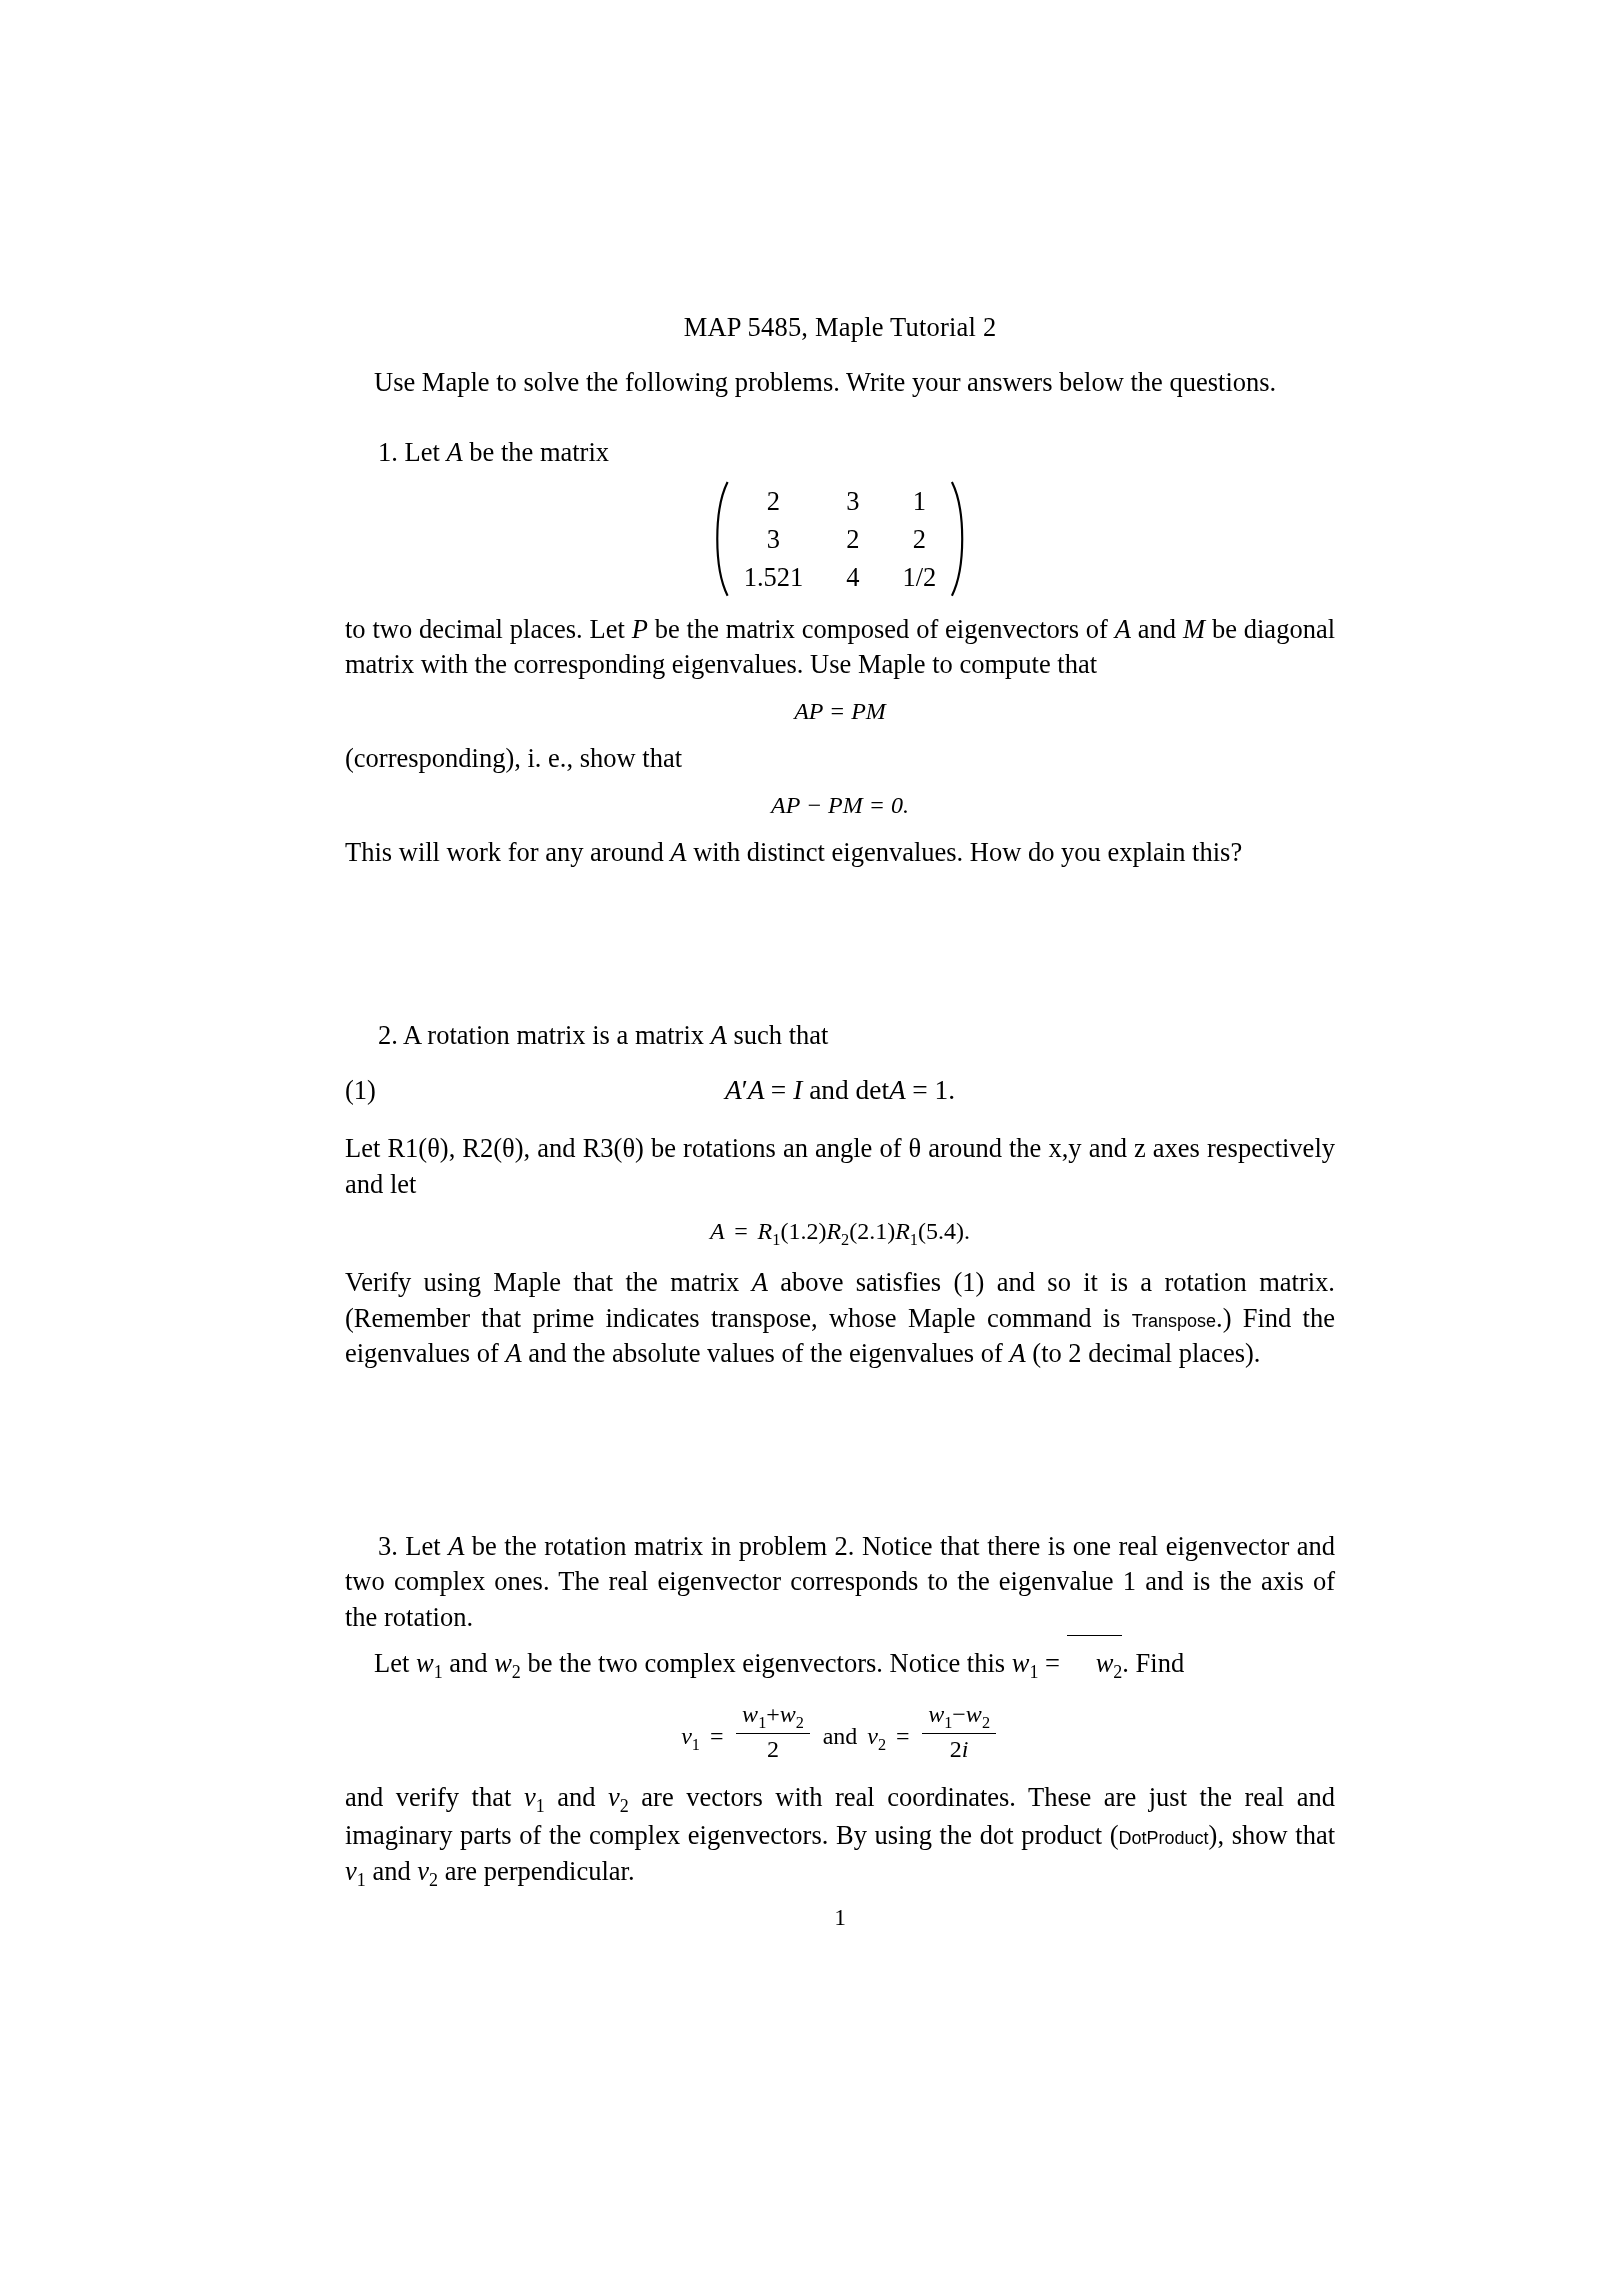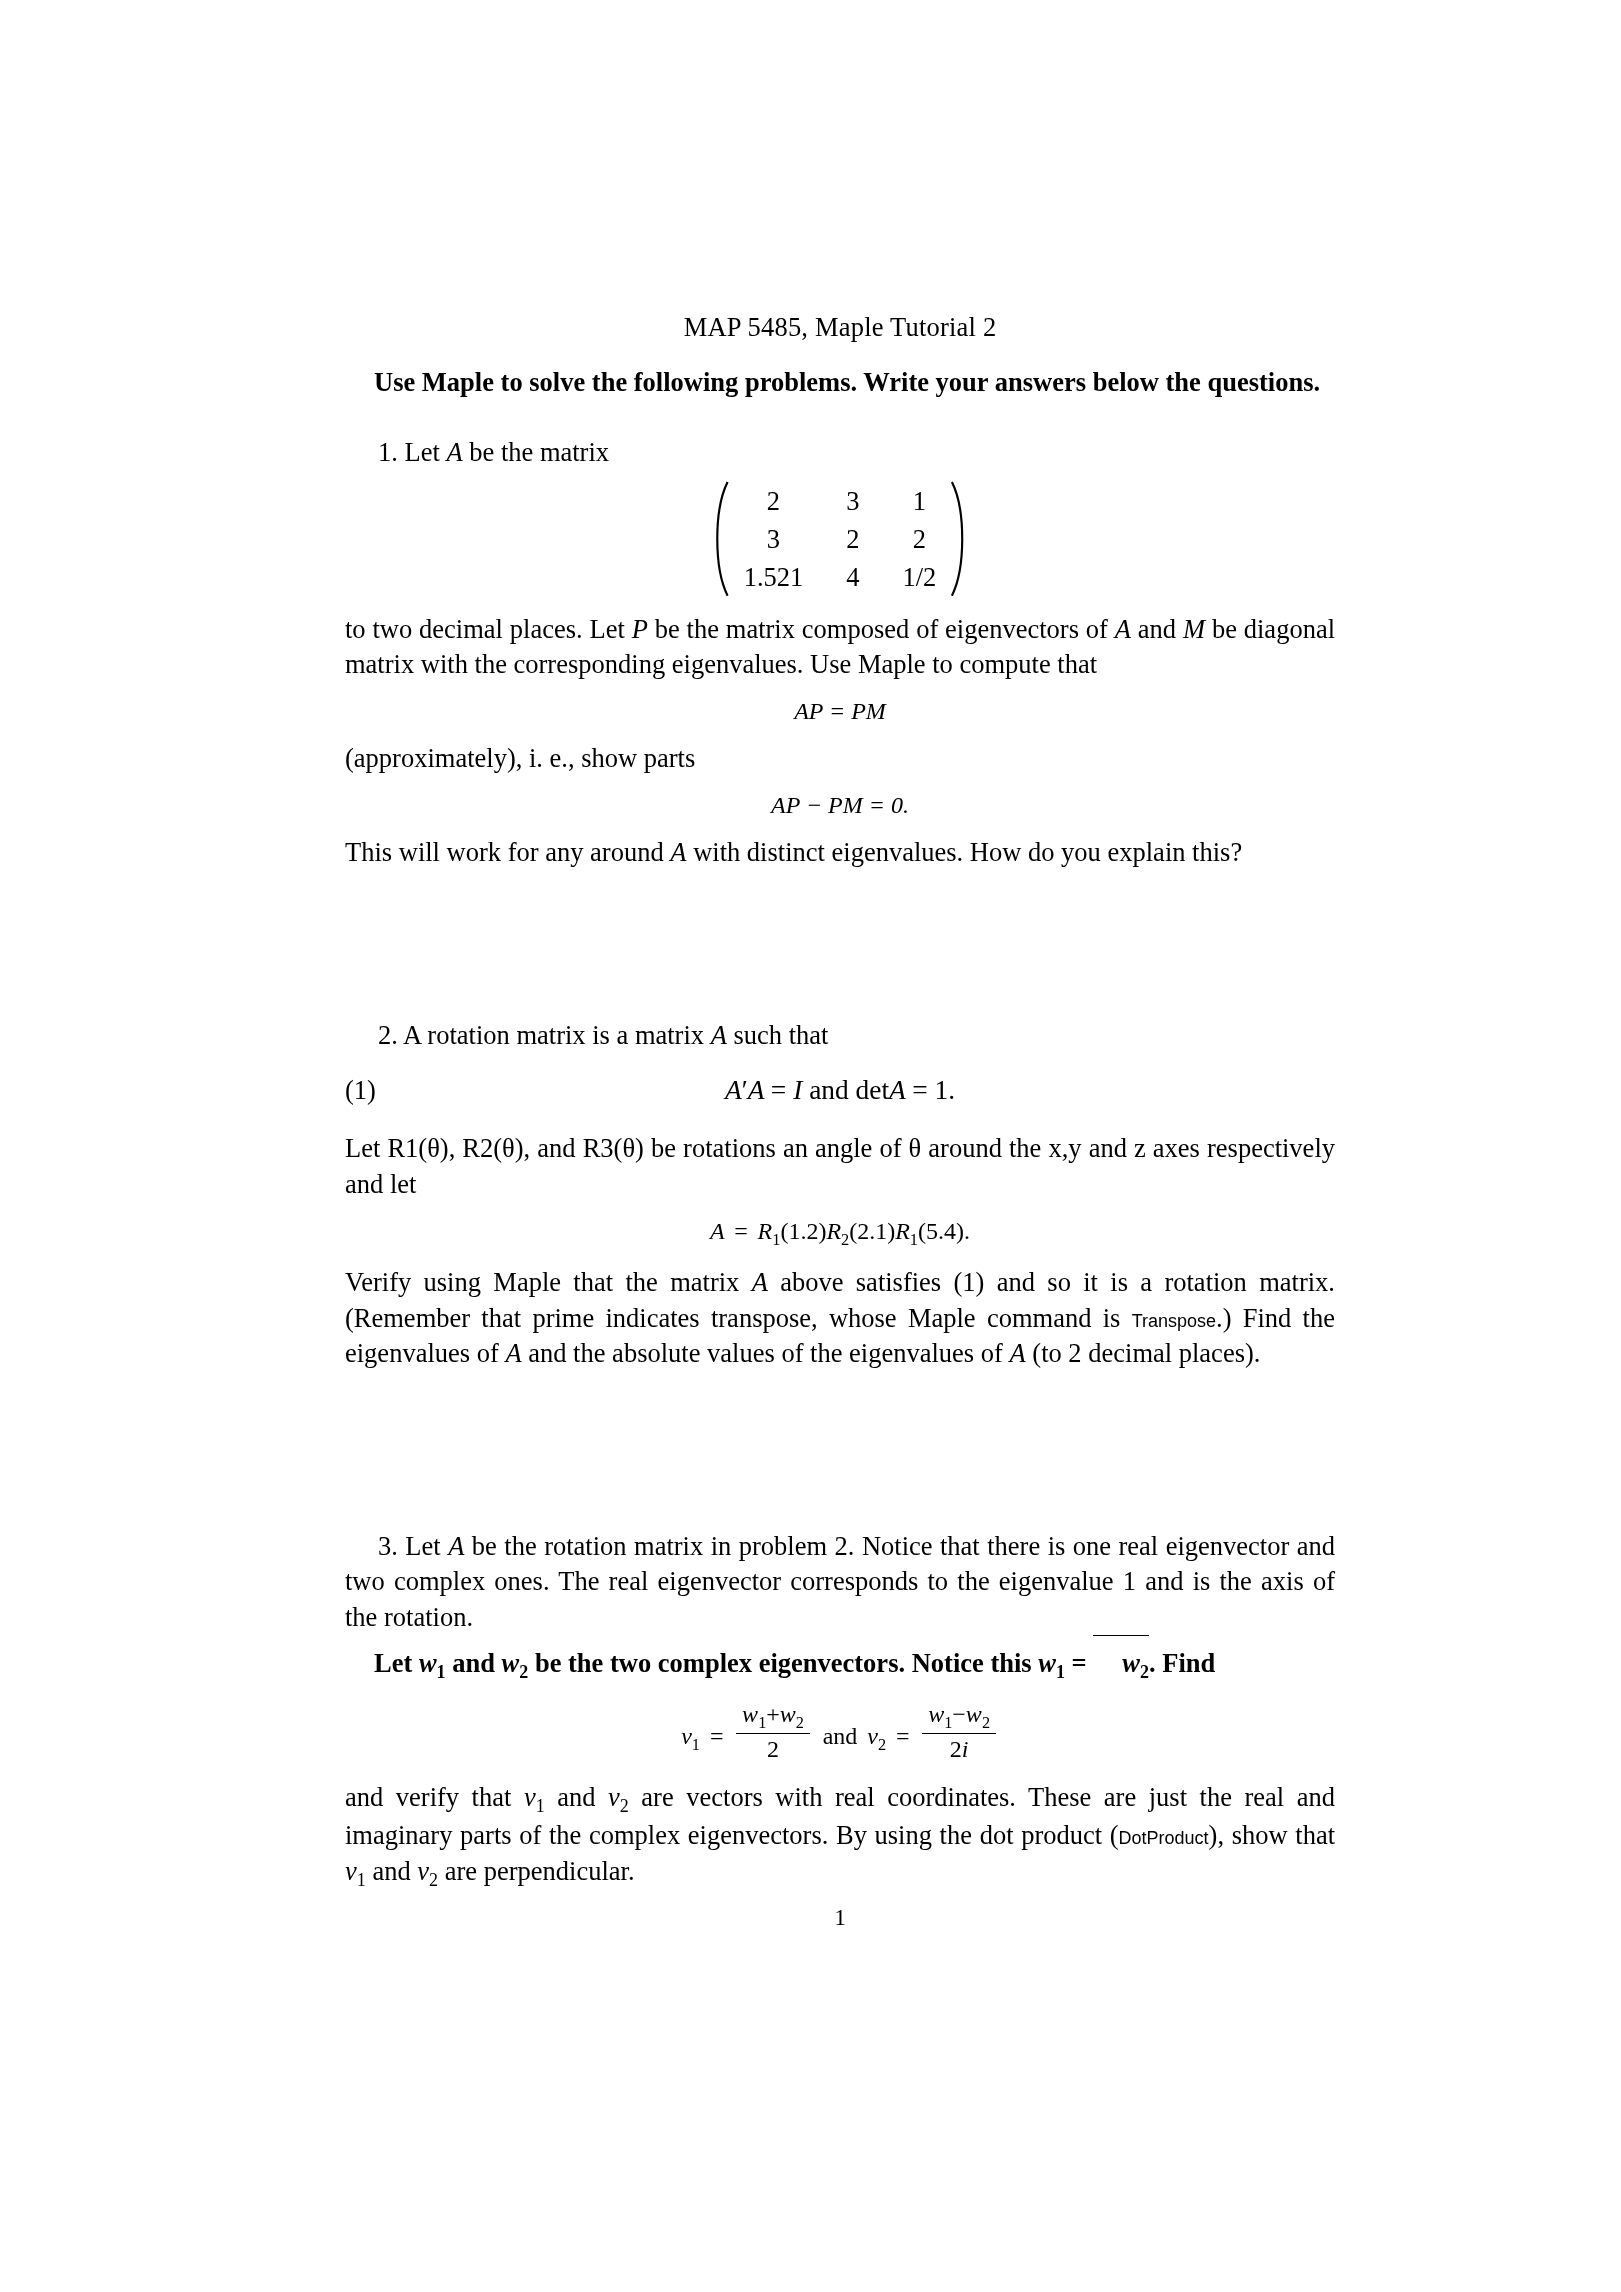--- a/index.html
+++ b/index.html
@@ -31,21 +31,21 @@
     letter-spacing: 0.2px;
   }
   p.para {
     font-size: 26.5px;
     line-height: 1.34;
     margin: 0 0 0 0;
     text-align: justify;
     text-justify: inter-word;
     hyphens: manual;
   }
-  p.indent { text-indent: 29px; font-weight: bold; }
+  p.indent { text-indent: 29px; }
   p.indent-item { text-indent: 33px; }
   .gap-md { height: 35px; }
   .gap-xl { height: 147px; }
   .gap-xxl { height: 157px; }
 
   .math { font-family: "Liberation Serif", "DejaVu Serif", serif; font-style: italic; }
   .tt { font-family: Liberation Sans, sans-serif; font-size: 18px; font-style: normal; }
 
   .display {
     text-align: center;
@@ -188,21 +188,21 @@
         </span>
       </div>
     </div>
 
     <p class="para">
       <span>to two decimal places.  Let </span><span class="math">P</span><span> be the matrix composed of eigenvectors of </span><span class="math">A</span><span> and </span><span class="math">M</span><span> be diagonal matrix with the corresponding eigenvalues. Use Maple to compute that</span>
     </p>
 
     <div class="display">AP = PM</div>
 
-    <p class="para">(approximately), i. e., show parts</p>
+    <p class="para">(corresponding), i. e., show that</p>
 
     <div class="display">AP − PM = 0.</div>
 
     <p class="para">
       <span>This will work for any around </span><span class="math">A</span><span> with distinct eigenvalues.  How do you explain this?</span>
     </p>
 
     <div class="gap-xl"></div>
 
     <p class="para indent-item">

